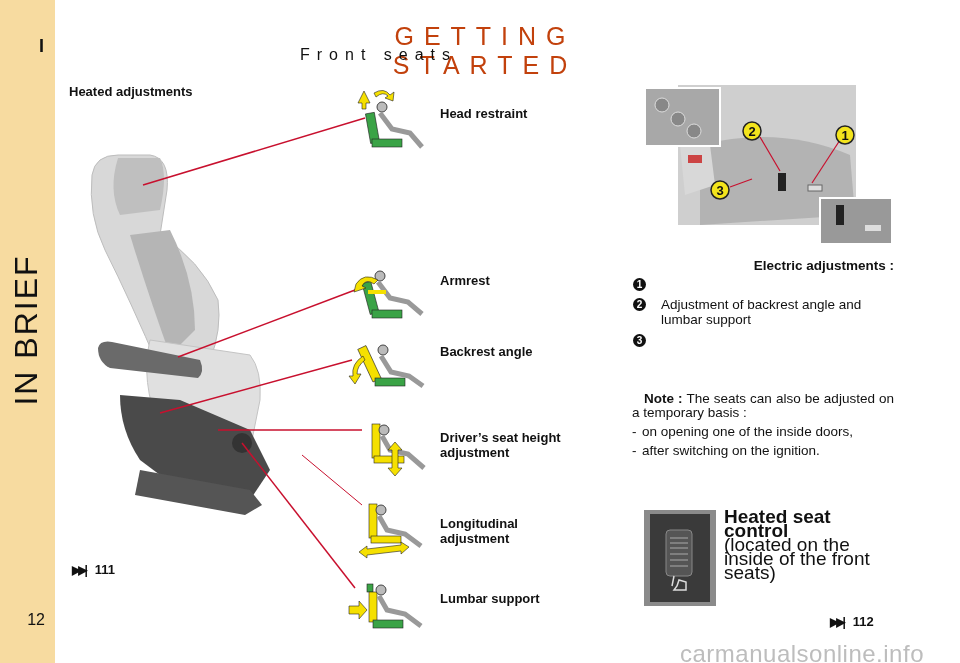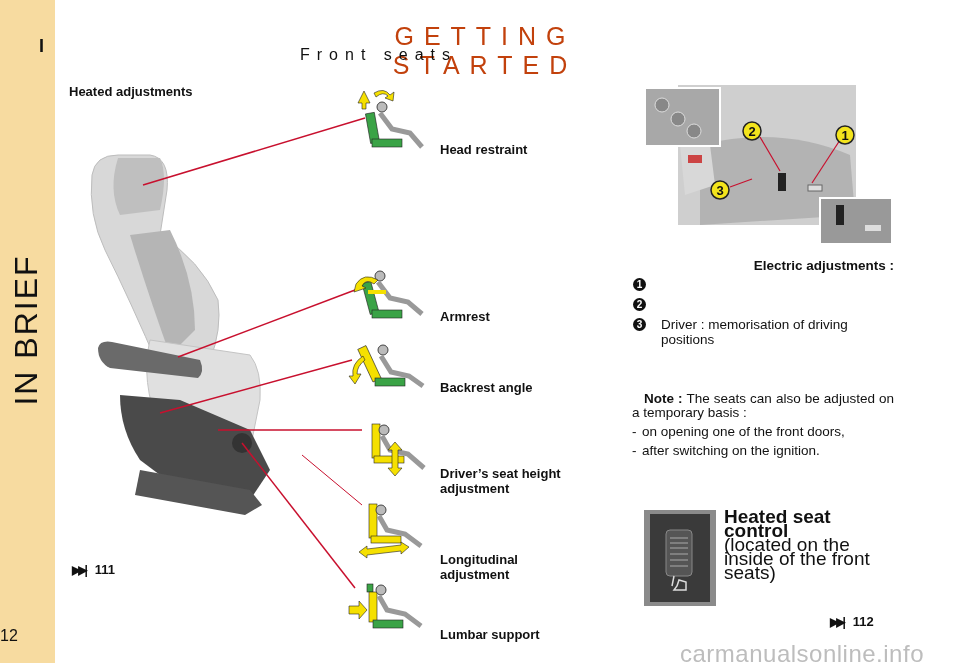--- a/index.html
+++ b/index.html
@@ -4,25 +4,25 @@
 <style>
   html, body { margin: 0; padding: 0; }
   body { width: 960px; height: 663px; position: relative; background: #ffffff; overflow: hidden;
          font-family: "Liberation Sans", sans-serif; color: #111; }
   .sidebar { position: absolute; left: 0; top: 0; width: 55px; height: 663px; background: #f7dba0; }
   .chapter-num { position: absolute; left: 0; width: 55px; top: 36px; text-align: right; padding-right: 11px; box-sizing: border-box;
                  font-weight: bold; font-size: 18px; }
   .section-vert { position: absolute; left: 6px; top: 235px; width: 40px; height: 190px; }
   .section-vert span { position: absolute; left: 50%; top: 50%; transform: translate(-50%,-50%) rotate(-90deg);
                        white-space: nowrap; font-size: 32px; letter-spacing: 2px; color: #111; }
-  .page-num { position: absolute; left: 0; width: 45px; top: 627px; text-align: left; font-size: 16px; color: #111; }
+  .page-num { position: absolute; left: 0; width: 45px; top: 611px; text-align: right; font-size: 16px; color: #111; }
   .title { position: absolute; left: 300px; width: 370px; top: 22px; text-align: center; font-size: 25px; letter-spacing: 10px; color: #c2410c; }
   .subtitle { position: absolute; left: 300px; width: 370px; top: 46px; text-align: left; font-size: 16px; letter-spacing: 7px; color: #111; }
   .manual-head { position: absolute; left: 69px; top: 84px; font-weight: bold; font-size: 13px; }
-  .label { position: absolute; left: 440px; font-weight: bold; font-size: 13px; line-height: 15px; margin-top: 36px; }
+  .label { position: absolute; left: 440px; font-weight: bold; font-size: 13px; line-height: 15px; }
   .seat-svg { position: absolute; left: 0; top: 0; }
   .ref { position: absolute; font-weight: bold; font-size: 13px; display: flex; align-items: center; gap: 10px; }
   .ref .arrow { font-size: 12px; letter-spacing: -3px; }
   .photo { position: absolute; left: 640px; top: 85px; width: 260px; height: 160px; }
   .elec { position: absolute; left: 632px; top: 258px; width: 262px; font-size: 13.5px; line-height: 15px; }
   .elec-head { font-weight: bold; margin-bottom: 4px; text-align: right; }
   .elec-item { display: flex; margin-bottom: 6px; }
   .num-badge { flex: 0 0 auto; width: 13px; height: 13px; border-radius: 50%; background: #111; color: #fff;
                font-size: 10px; font-weight: bold; text-align: center; line-height: 13px; margin-top: 1px; margin-right: 15px; margin-left: 1px; }
   .note { position: absolute; left: 632px; top: 392px; width: 262px; font-size: 13.5px; line-height: 14px; }
@@ -165,32 +165,32 @@
   </g>
 </svg>
 
 <div class="elec">
   <div class="elec-head">Electric adjustments :</div>
   <div class="elec-item">
     <span class="num-badge">1</span>
   </div>
   <div class="elec-item">
     <span class="num-badge">2</span>
+    <span>Adjustment of backrest angle and lumbar support</span>
   </div>
   <div class="elec-item">
     <span class="num-badge">3</span>
-    <span>Driver : memorisation of driving positions</span>
   </div>
 </div>
 
 <div class="note">
   <p><span class="b">Note :</span><span> The seats can also be adjusted on a temporary basis :</span></p>
   <div class="dash">
       <span>-</span>
-      <span class="justify">on opening one of the front doors,</span>
+      <span class="justify">on opening one of the inside doors,</span>
     </div>
   <div class="dash">
       <span>-</span>
       <span>after switching on the ignition.</span>
     </div>
 </div>
 
 <svg class="heated-img" viewBox="0 0 72 96">
   <rect x="0" y="0" width="72" height="96" fill="#8a8a8a"></rect>
   <rect x="6" y="4" width="60" height="88" fill="#3a3a3a"></rect>

